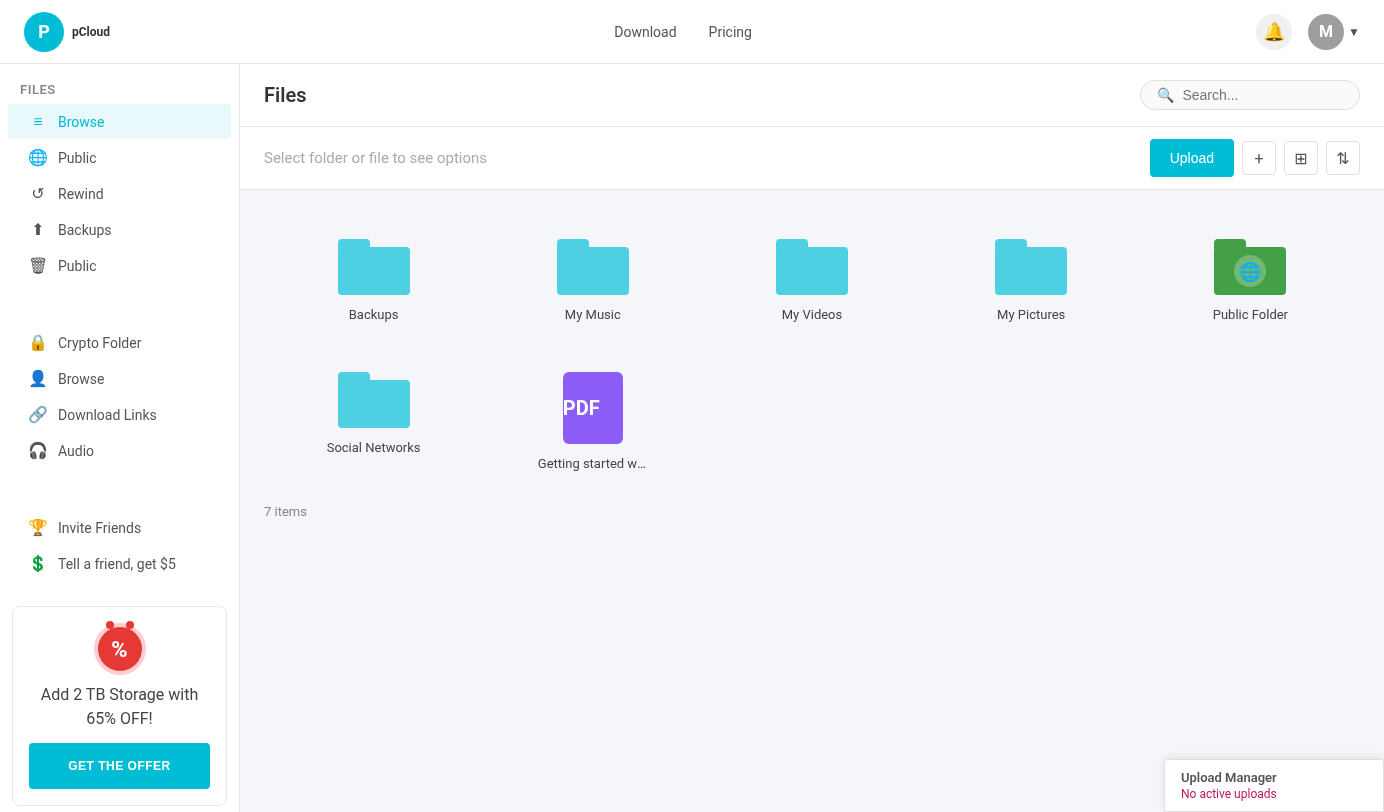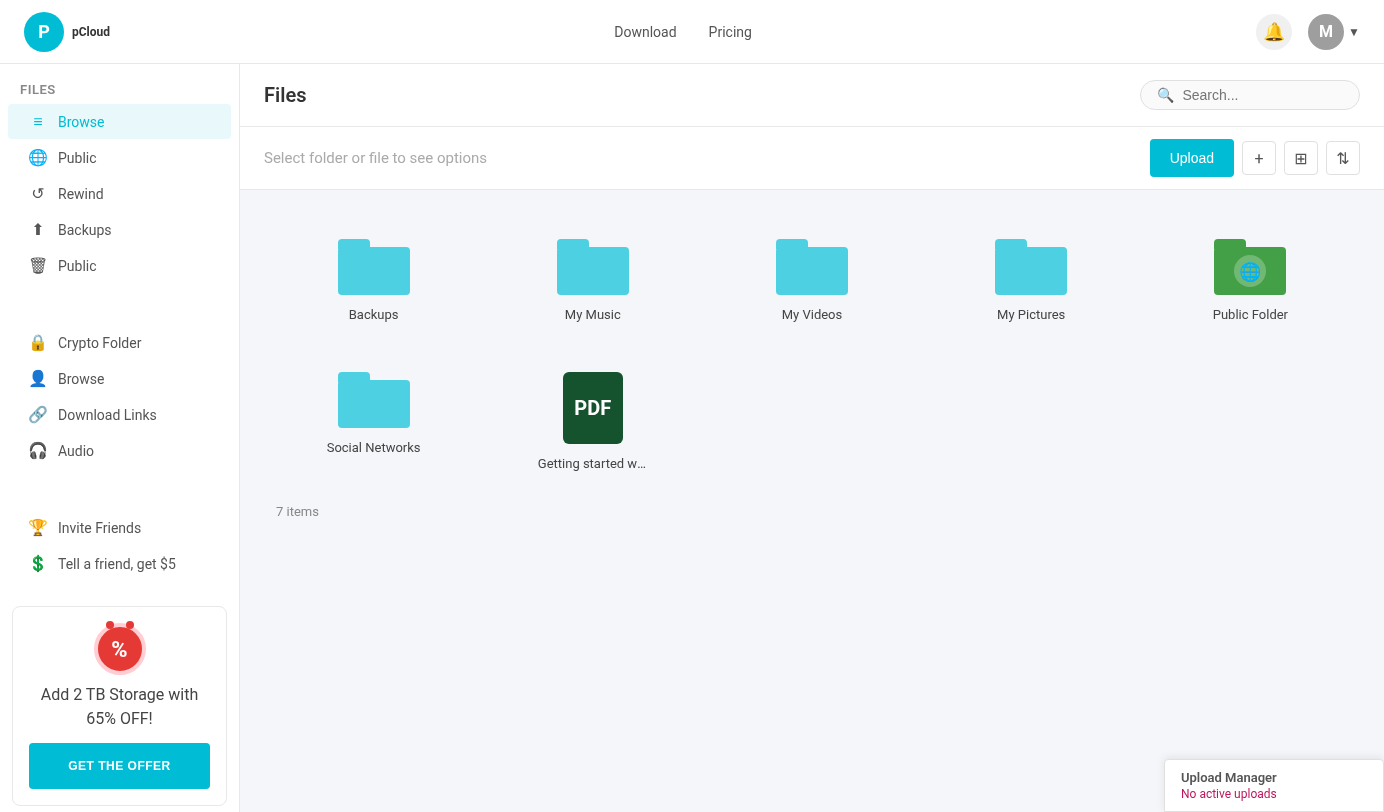--- a/index.html
+++ b/index.html
@@ -142,27 +142,27 @@
     .folder-icon.green .folder-tab { background: #43a047; }
     .public-folder-inner {
       position: absolute; bottom: 0; width: 72px; height: 48px; border-radius: 4px;
       background: #43a047; display: flex; align-items: center; justify-content: center;
     }
     .public-folder-circle {
       width: 32px; height: 32px; border-radius: 50%; background: rgba(255,255,255,0.25);
       display: flex; align-items: center; justify-content: center; color: #fff; font-size: 18px;
     }
     .file-icon-pdf {
-      width: 60px; height: 72px; background: #14532d; border-radius: 6px;
-      display: flex; align-items: center; justify-content: center;
+      width: 60px; height: 72px; background: #8b5cf6; border-radius: 6px;
+      display: flex; align-items: center; justify-content: flex-start;
       margin-bottom: 12px; font-size: 28px; color: #fff;
     }
     .file-name { font-size: 13px; color: #444; text-align: center; max-width: 110px; overflow: hidden; text-overflow: ellipsis; white-space: nowrap; }
 
-    .files-count { font-size: 13px; color: #888; margin-top: 8px; padding: 0 0 16px; margin-left: 12px; }
+    .files-count { font-size: 13px; color: #888; margin-top: 8px; padding: 0 0 16px; }
 
     
     .upload-manager {
       position: fixed; bottom: 0; right: 0; width: 220px; background: #fff;
       border: 1px solid #e0e0e0; border-radius: 4px 4px 0 0;
       padding: 10px 16px; font-size: 13px; color: #555;
       box-shadow: 0 -2px 8px rgba(0,0,0,0.08);
     }
     .upload-manager-title { font-weight: 600; margin-bottom: 2px; }
     .upload-manager-status { font-size: 12px; color: #be185d; }

